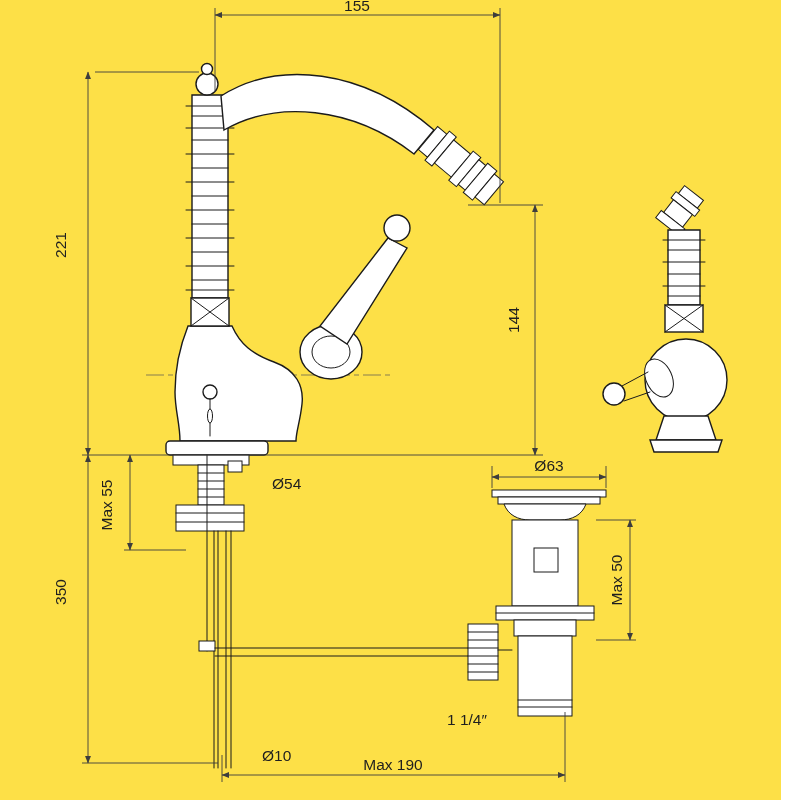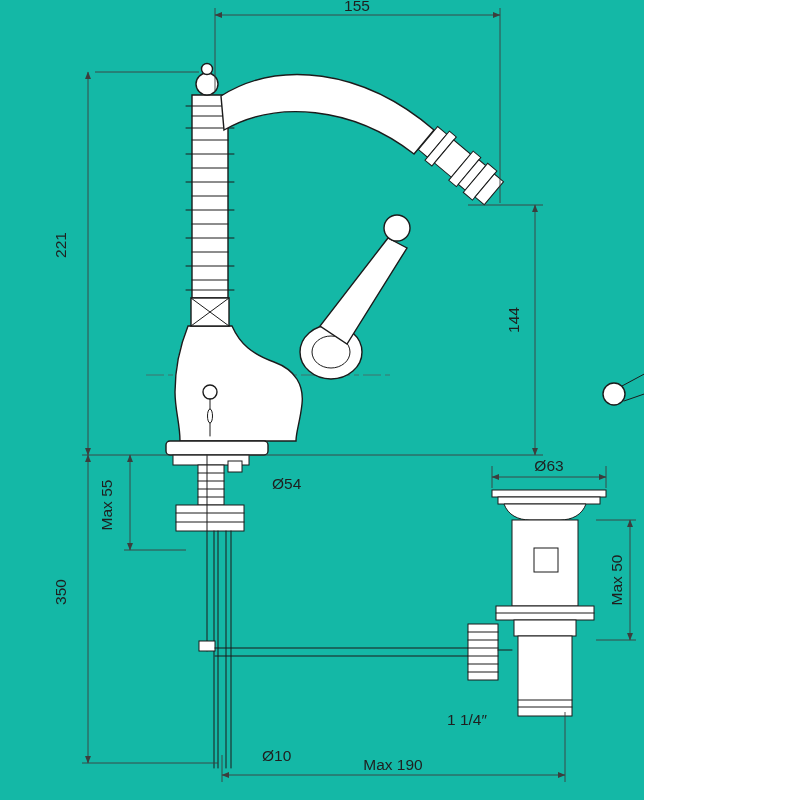--- a/index.html
+++ b/index.html
@@ -1,16 +1,16 @@
 <!DOCTYPE html>
 <html><head>
 <meta charset="utf-8">
 <style>
   html,body{margin:0;padding:0;background:#ffffff}
-  .stage{position:relative;width:644px;height:800px;background:#14b8a6;overflow:hidden;
+  .stage{position:relative;width:781px;height:800px;background:#fde047;overflow:hidden;
          font-family:"Liberation Sans",sans-serif}
   svg{display:block}
   .ln2{stroke:#1b1b1b;stroke-width:1;fill:none;stroke-linecap:round}
   .fw {fill:#ffffff;stroke:#1b1b1b;stroke-width:1.4}
   .fw2{fill:#ffffff;stroke:#1b1b1b;stroke-width:1}
   .dim{stroke:#3d3d3d;stroke-width:0.9;fill:none}
   .dima{stroke:#3d3d3d;stroke-width:0.9;fill:none;marker-start:url(#arr);marker-end:url(#arr)}
   .cl {stroke:#555;stroke-width:0.7;stroke-dasharray:18 4 5 4;fill:none}
   text{font-family:"Liberation Sans",sans-serif;font-size:15.5px;fill:#1f1f1f}
 </style>

